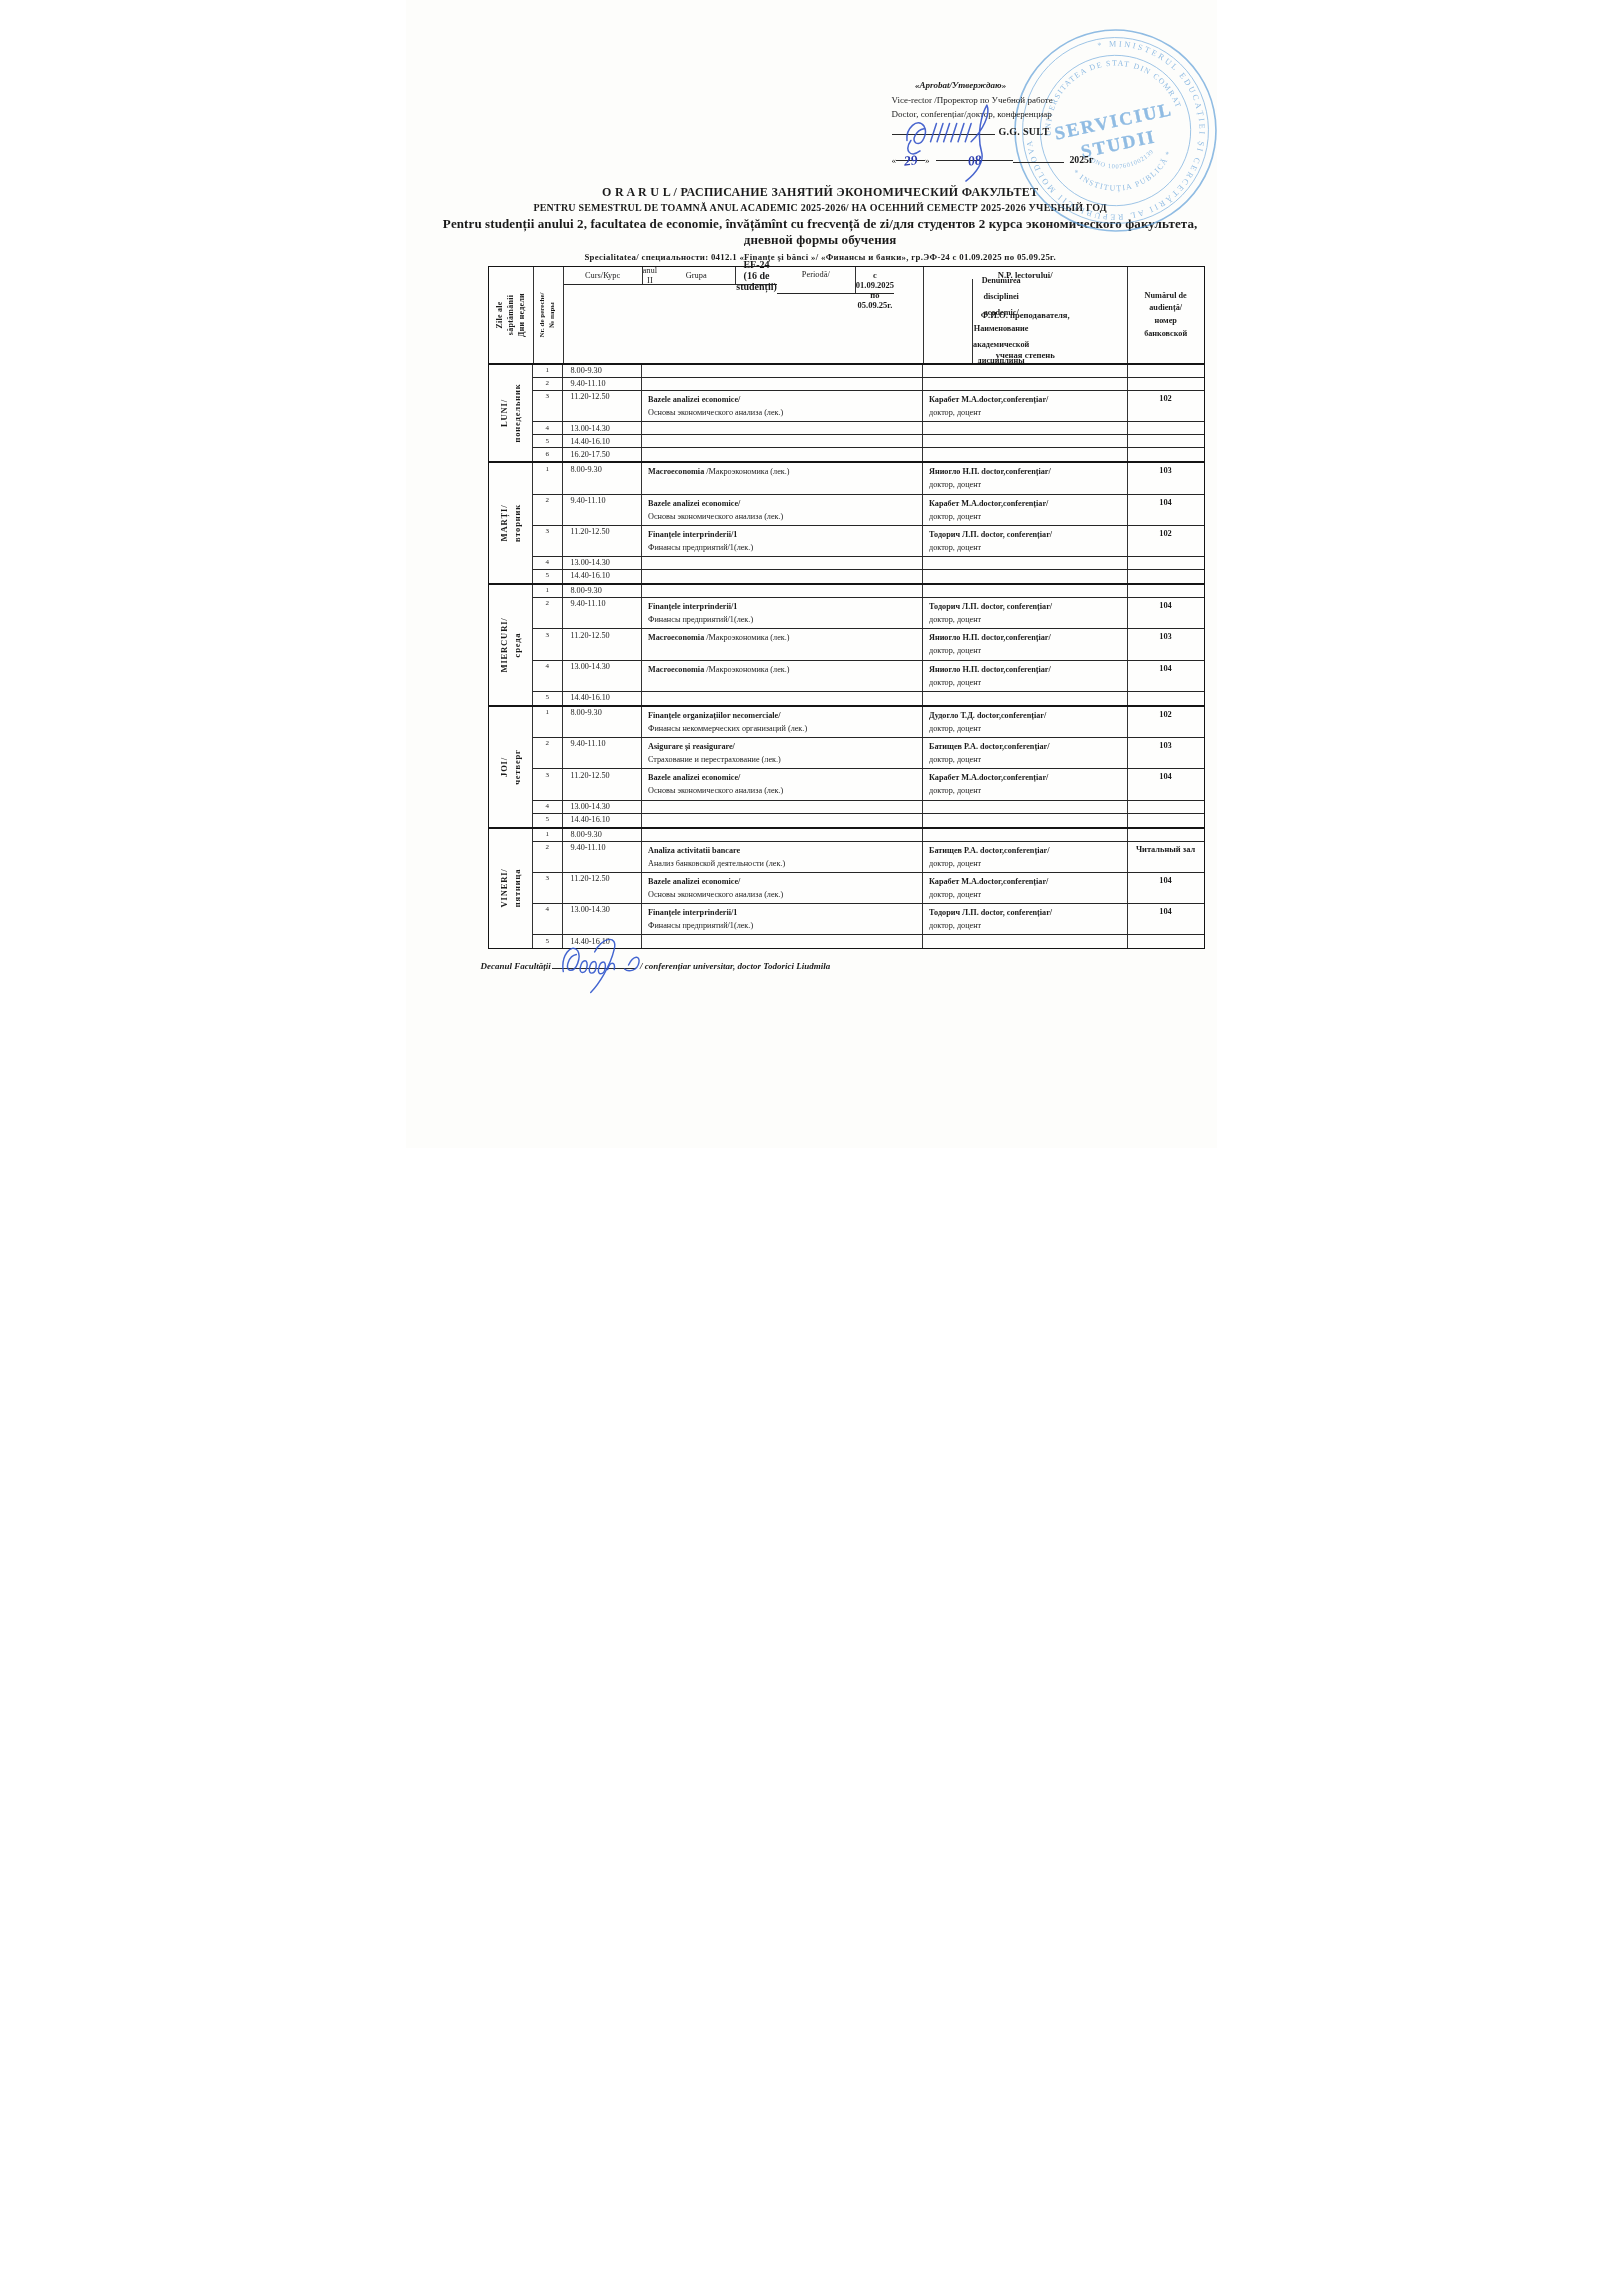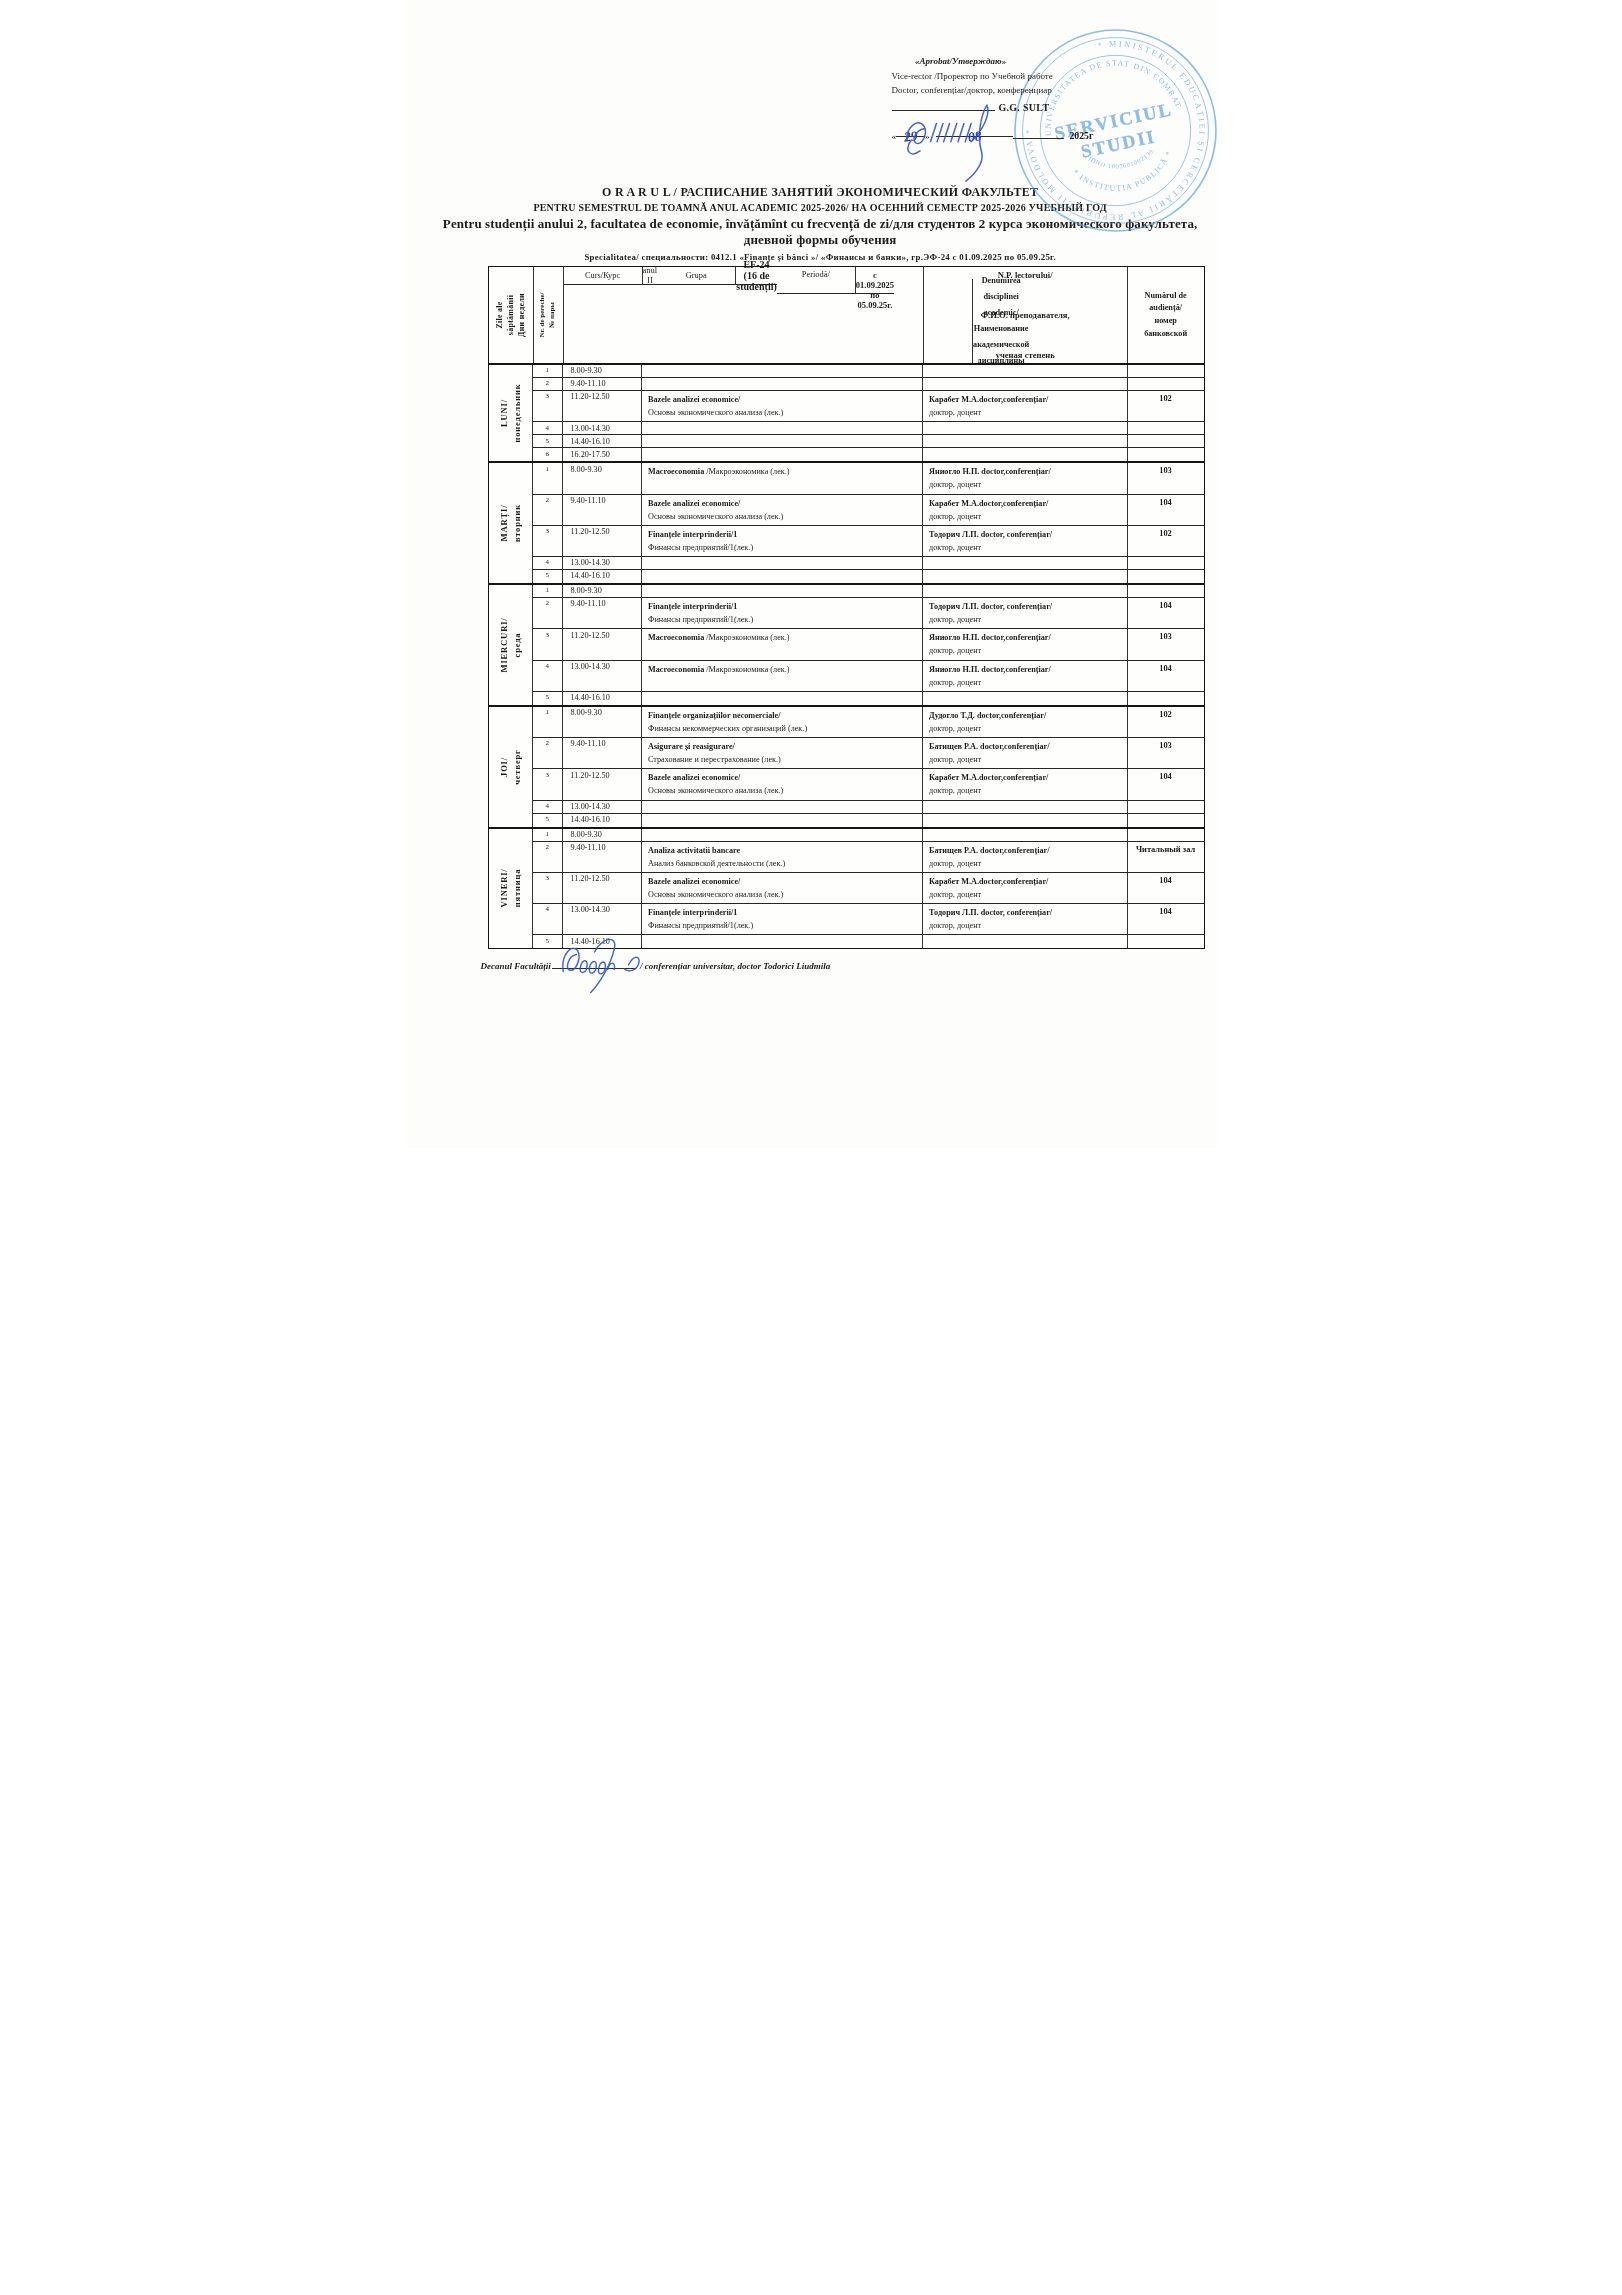--- a/index.html
+++ b/index.html
@@ -2,21 +2,21 @@
 <html style="font-size:10.5px"><head>
 <meta charset="utf-8">
 <style>
   * { margin:0; padding:0; box-sizing:border-box; }
   html,body { background:#ffffff; }
   body { font-family:"Liberation Serif","DejaVu Serif",serif; color:#1b1b1b; }
   .page { position:relative; width:811px; min-height:1148px; margin:0 auto; background:#fdfdfb; overflow:hidden; }
 
   
   .top-region { position:relative; height:185px; }
-  .approval { position:absolute; left:486px; top:54px; width:236px; font-size:9px; line-height:1.62; z-index:3; }
+  .approval { position:absolute; left:486px; top:78px; width:236px; font-size:9px; line-height:1.62; z-index:3; }
   .approval .ap1 { font-weight:bold; font-style:italic; margin-left:23.6px; }
   .sign-row { margin-top:2.6px; white-space:nowrap; }
   .sig-underline { display:inline-block; width:103px; border-bottom:1px solid #2a2a2a; height:9.2px; }
   .signer { font-weight:bold; font-size:10px; letter-spacing:0.3px; margin-left:3.9px; }
   .date-row { margin-top:7.9px; font-size:9.2px; white-space:nowrap; }
   .hand { display:inline-block; font-style:italic; font-weight:bold; color:#2b3db0; font-size:13.7px; transform:rotate(-7deg); position:relative; top:2px; }
   .d-u1 { display:inline-block; width:29px; text-align:center; border-bottom:1px solid #2a2a2a; height:13px; }
   .d-u2 { display:inline-block; width:77px; text-align:center; border-bottom:1px solid #2a2a2a; height:13px; margin-left:6.5px; }
   .d-u3 { display:inline-block; width:51px; border-bottom:1px solid #2a2a2a; height:13px; margin-right:5.2px; }
   .year { font-size:9.8px; font-weight:bold; }

